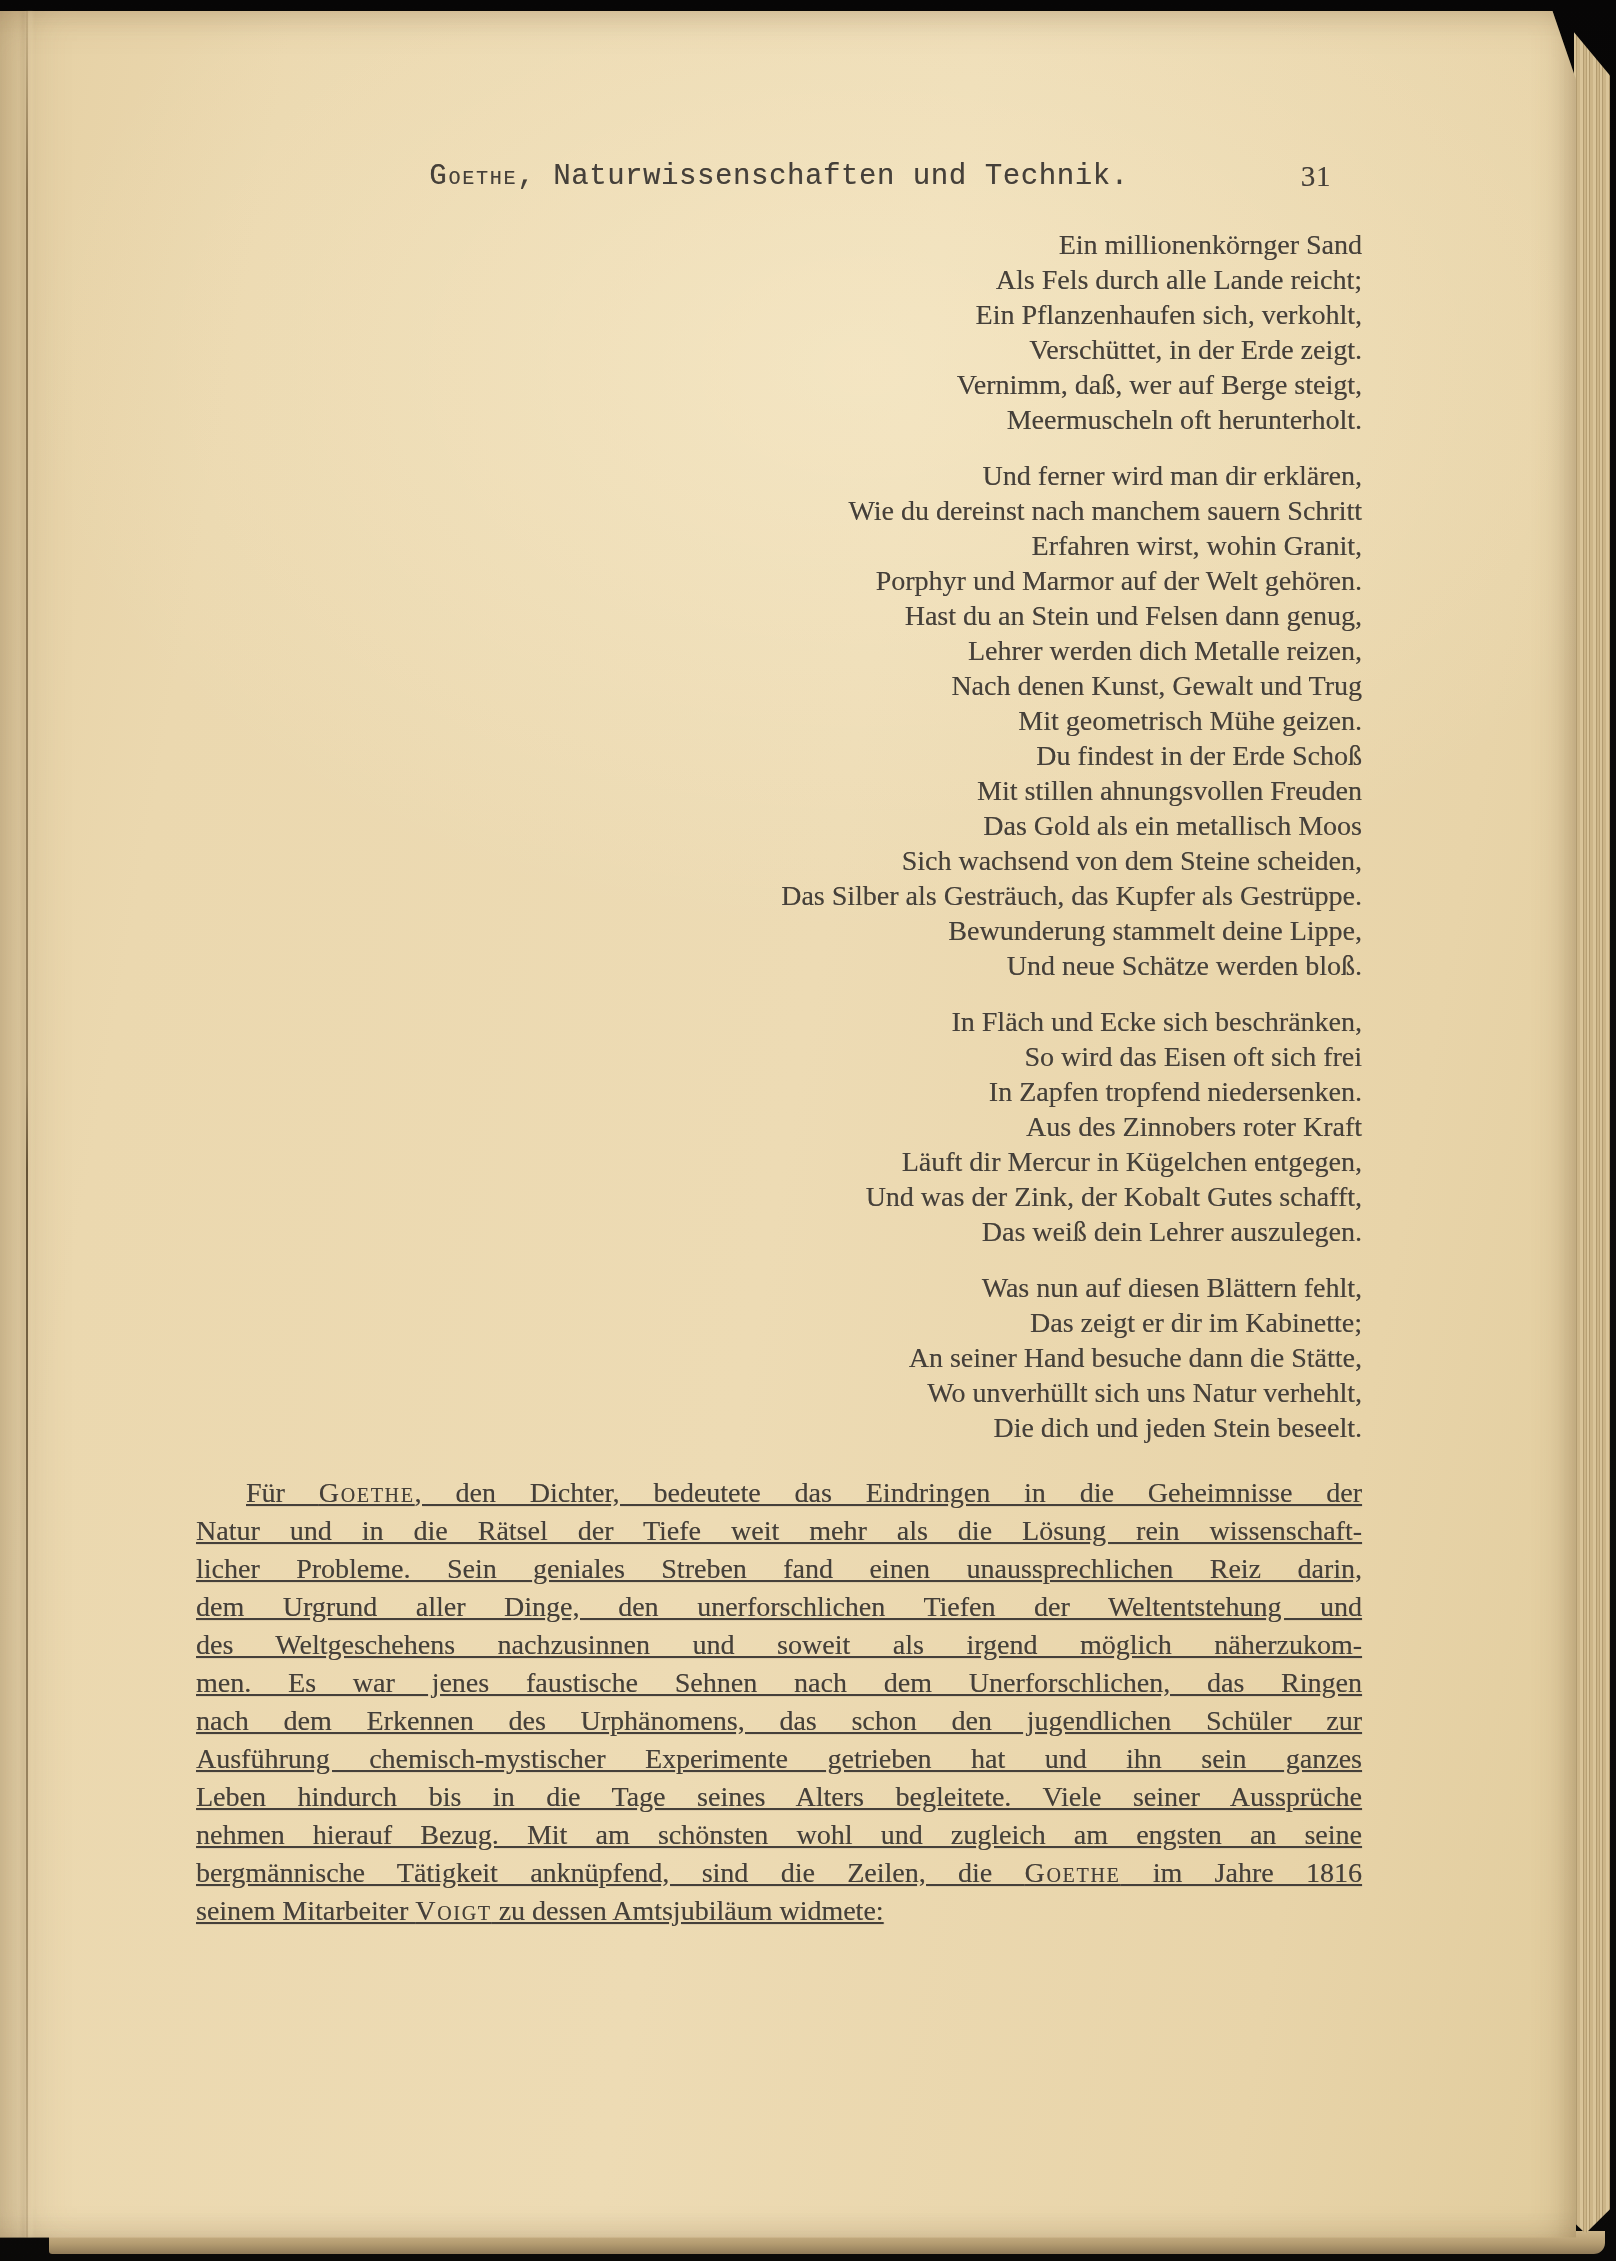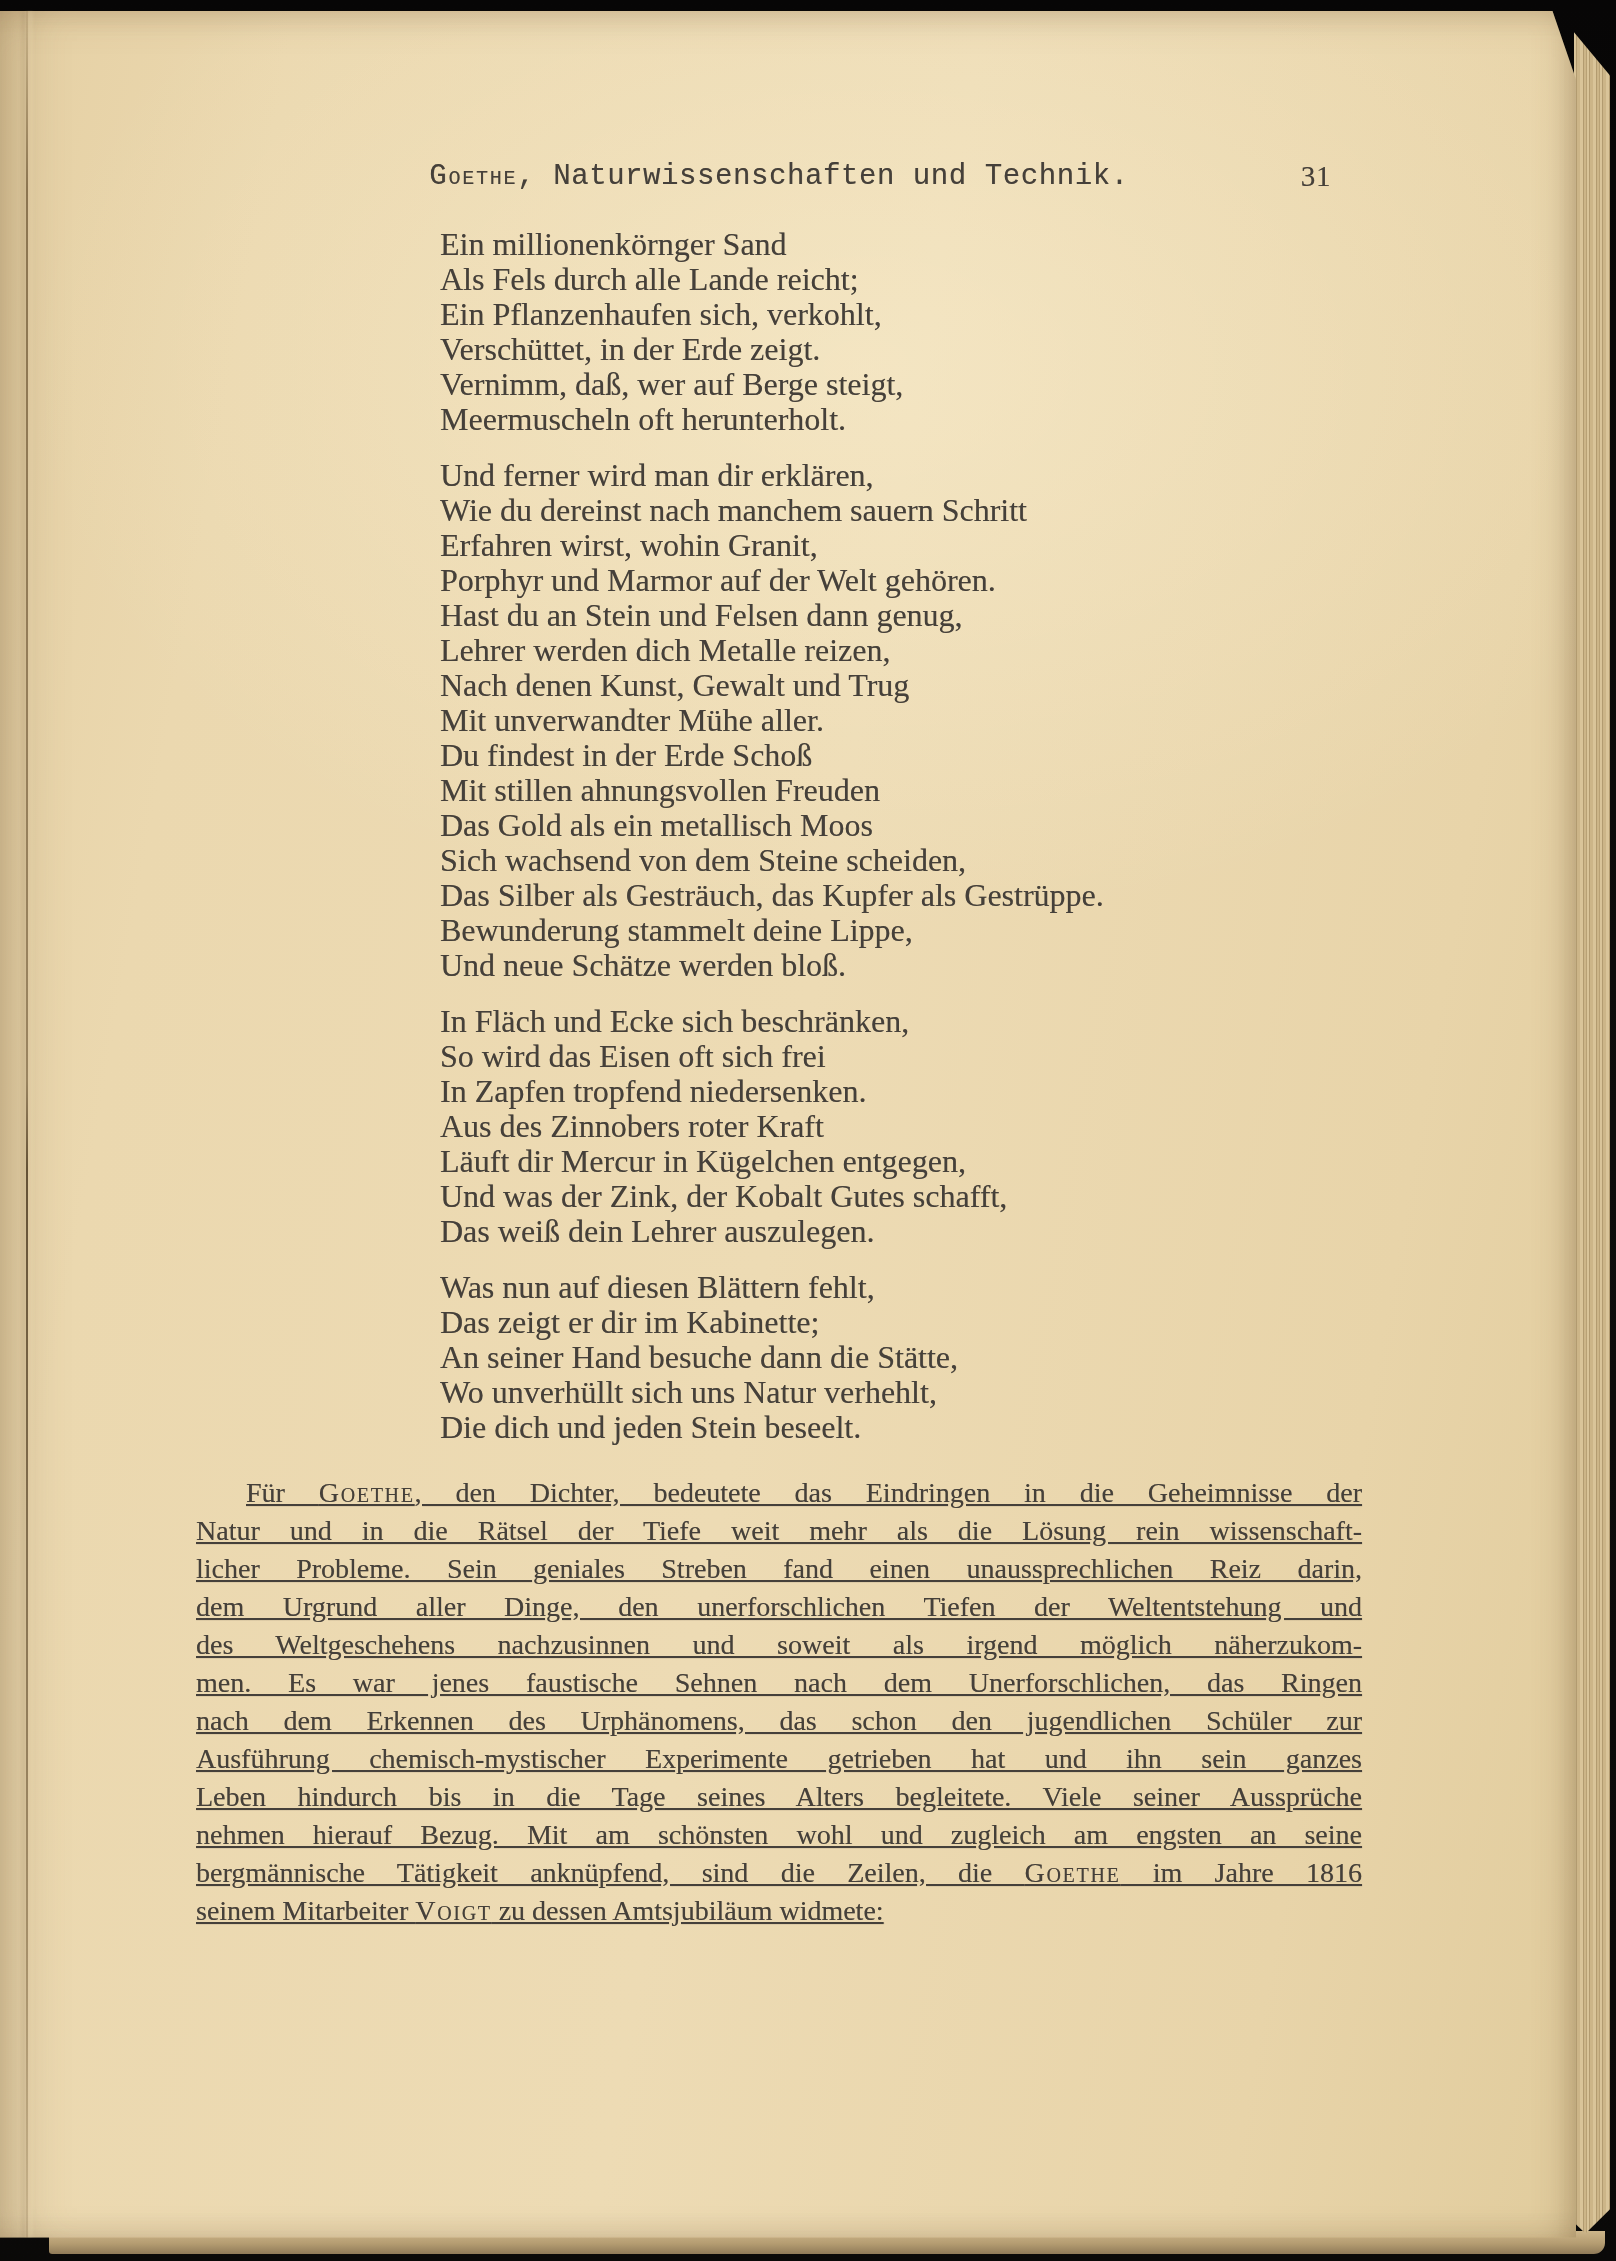--- a/index.html
+++ b/index.html
@@ -47,21 +47,21 @@
     background:linear-gradient(to bottom,
       rgba(100,75,42,0.12),rgba(92,68,36,0.62) 8%,rgba(88,64,34,0.5) 48%,
       rgba(66,47,24,0.78) 52%,rgba(100,75,42,0.45) 88%,rgba(100,75,42,0.18));
     box-shadow:2.4px 0 5.7px rgba(238,221,182,0.85),-2.4px 0 4.9px rgba(92,66,36,0.3);
   }
   .content{position:absolute;top:149px;left:196px;width:1166px;}
   .running-header{position:relative;height:37px;font-size:29px;letter-spacing:0.02em;}
   .header-title{text-align:center;white-space:nowrap;font-family:Liberation Mono, monospace;}
   .page-number{position:absolute;right:31px;top:0;}
   .sc{font-variant:small-caps;letter-spacing:0.06em;}
-  .poem{margin-top:30px;margin-left:244px;font-size:32px;}
+  .poem{margin-top:30px;margin-left:244px;font-size:28px;text-align:right;}
   .poem-line{line-height:35px;white-space:nowrap;}
   .stanza + .stanza{margin-top:21px;}
   .prose{margin-top:29px;font-size:28px;text-decoration:underline;}
   .prose-line{
     line-height:38px;text-align:justify;text-align-last:justify;
     -moz-text-align-last:justify;
   }
   .prose-line.indent{text-indent:50px;}
   .prose-line.last{text-align-last:left;-moz-text-align-last:left;}
   .content, .poem, .prose{
@@ -91,21 +91,21 @@
             <div class="poem-line">Meermuscheln oft herunterholt.</div>
           </div>
           <div class="stanza">
             <div class="poem-line">Und ferner wird man dir erklären,</div>
             <div class="poem-line">Wie du dereinst nach manchem sauern Schritt</div>
             <div class="poem-line">Erfahren wirst, wohin Granit,</div>
             <div class="poem-line">Porphyr und Marmor auf der Welt gehören.</div>
             <div class="poem-line">Hast du an Stein und Felsen dann genug,</div>
             <div class="poem-line">Lehrer werden dich Metalle reizen,</div>
             <div class="poem-line">Nach denen Kunst, Gewalt und Trug</div>
-            <div class="poem-line">Mit unverwandter Mühe aller.</div>
+            <div class="poem-line">Mit geometrisch Mühe geizen.</div>
             <div class="poem-line">Du findest in der Erde Schoß</div>
             <div class="poem-line">Mit stillen ahnungsvollen Freuden</div>
             <div class="poem-line">Das Gold als ein metallisch Moos</div>
             <div class="poem-line">Sich wachsend von dem Steine scheiden,</div>
             <div class="poem-line">Das Silber als Gesträuch, das Kupfer als Gestrüppe.</div>
             <div class="poem-line">Bewunderung stammelt deine Lippe,</div>
             <div class="poem-line">Und neue Schätze werden bloß.</div>
           </div>
           <div class="stanza">
             <div class="poem-line">In Fläch und Ecke sich beschränken,</div>

